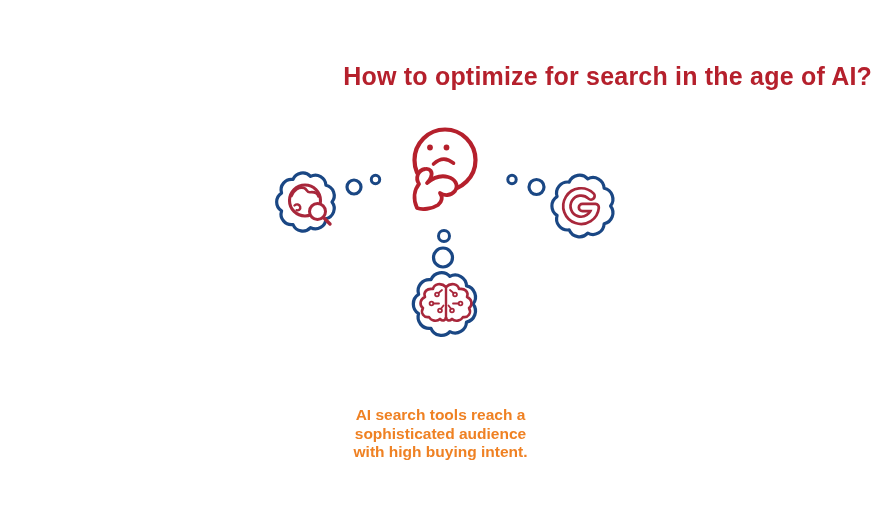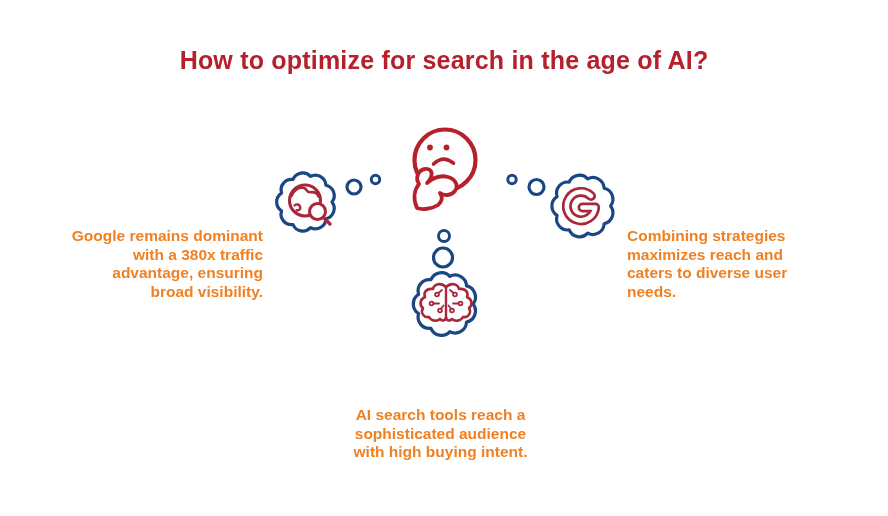--- a/index.html
+++ b/index.html
@@ -6,22 +6,22 @@
   .canvas{
     position:relative;
     width:888px;height:516px;
     background:var(--bg,#fff);
     overflow:hidden;
     font-family:"Liberation Sans", sans-serif;
   }
   .page-title{
     position:absolute;
     top:46px;left:0;right:0;
-    margin:0;
-    text-align:center;
+    margin:16px;
+    text-align:right;
     font-size:25px;
     font-weight:bold;
     letter-spacing:0.2px;
     color:var(--title_red,#b5202c);
   }
   .illustration{
     position:absolute;
     top:0;left:0;
     width:888px;height:516px;
   }
@@ -128,25 +128,17 @@
         <circle class="icon-red" cx="455" cy="294.5" r="1.9" stroke-width="1.8"></circle>
         <circle class="icon-red" cx="431.5" cy="303.5" r="1.9" stroke-width="1.8"></circle>
         <circle class="icon-red" cx="460.5" cy="303.5" r="1.9" stroke-width="1.8"></circle>
         <circle class="icon-red" cx="440" cy="310.5" r="1.9" stroke-width="1.8"></circle>
         <circle class="icon-red" cx="452" cy="310.5" r="1.9" stroke-width="1.8"></circle>
         <path class="icon-red" stroke-width="1.8" stroke-linecap="round" d="M438.5 293 L442 290 M453.5 293 L450 290 M433.5 303.5 L439 303.5 M458.5 303.5 L453 303.5 M441 308.8 L443.5 305.5 M451 308.8 L448.5 305.5"></path>
       </g>
     </g>
   </svg>
 
-  <div class="caption left-cap">Google remains dominant
-with a 380x traffic
-advantage, ensuring
-broad visibility.</div>
   <div class="caption bottom-cap">AI search tools reach a
 sophisticated audience
 with high buying intent.</div>
-  <div class="caption right-cap">Combining strategies
-maximizes reach and
-caters to diverse user
-needs.</div>
 
 </div>
 
 </body></html>

